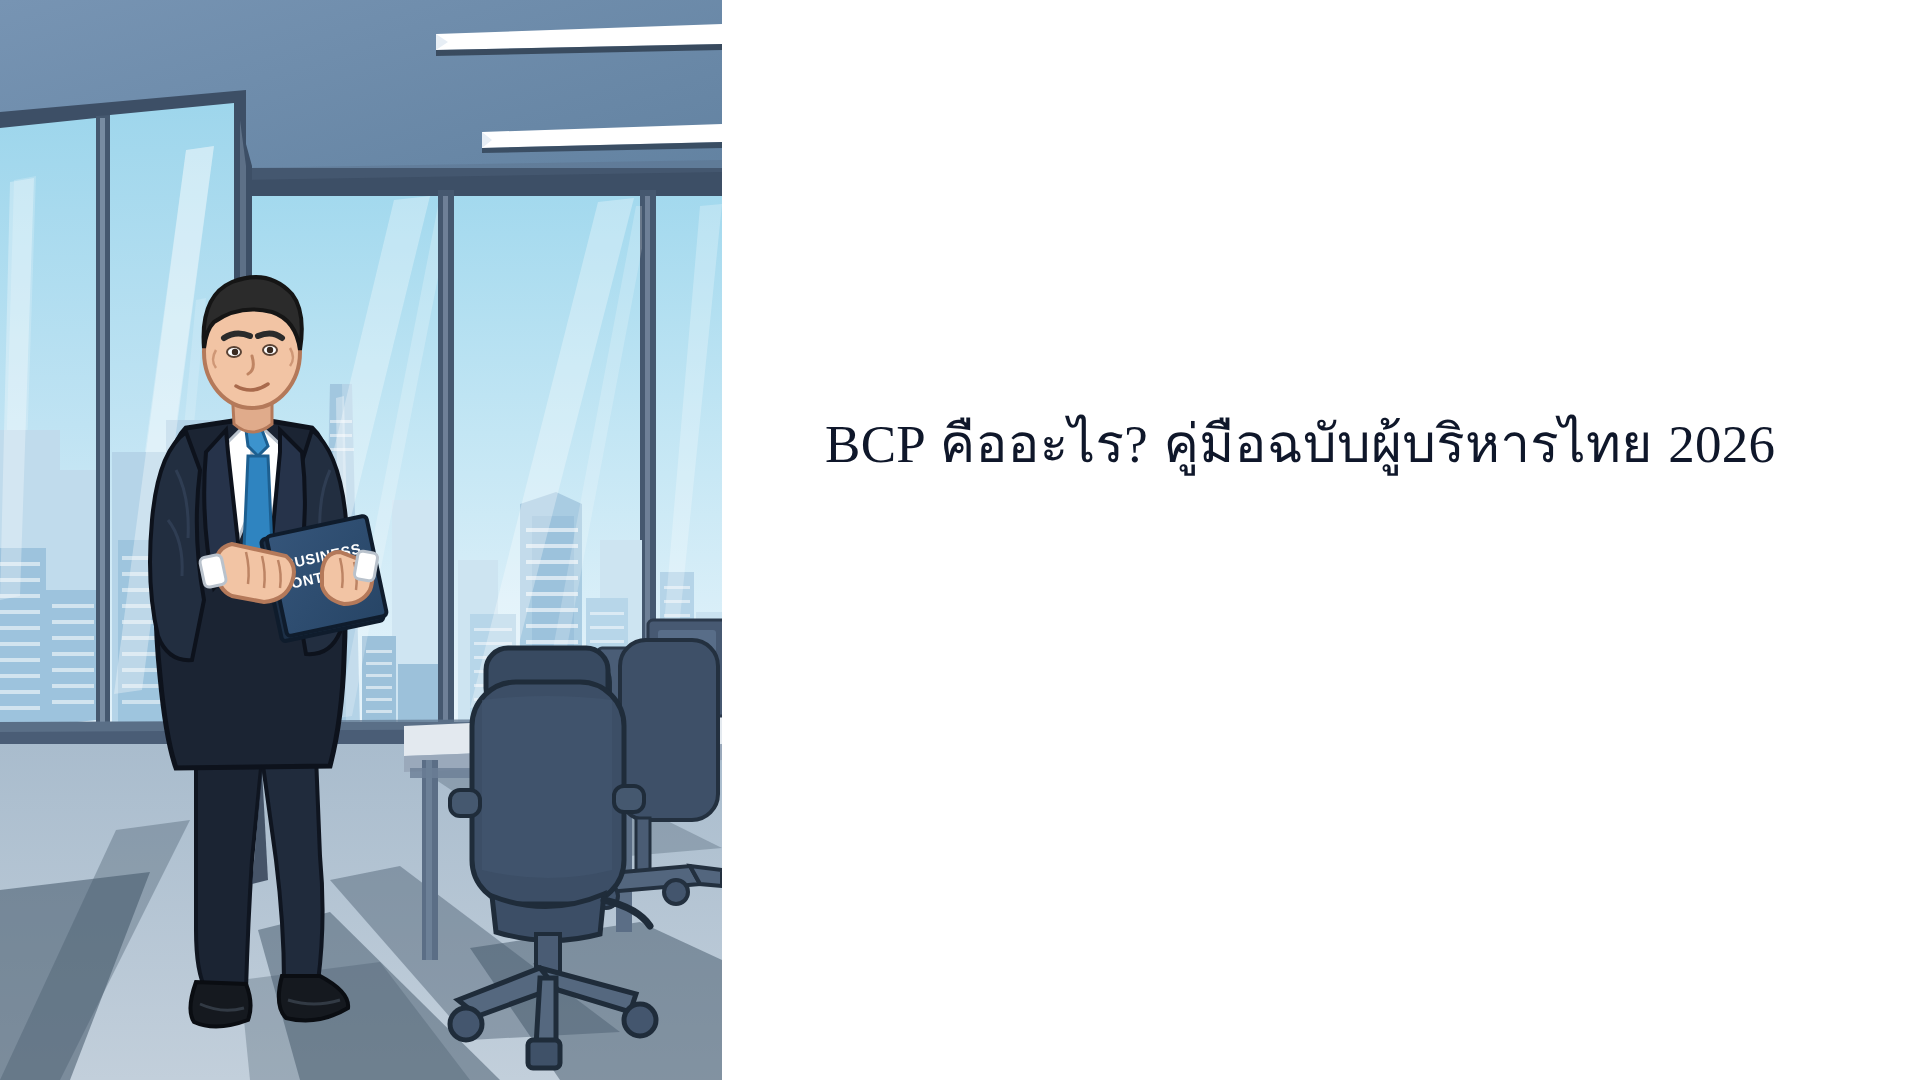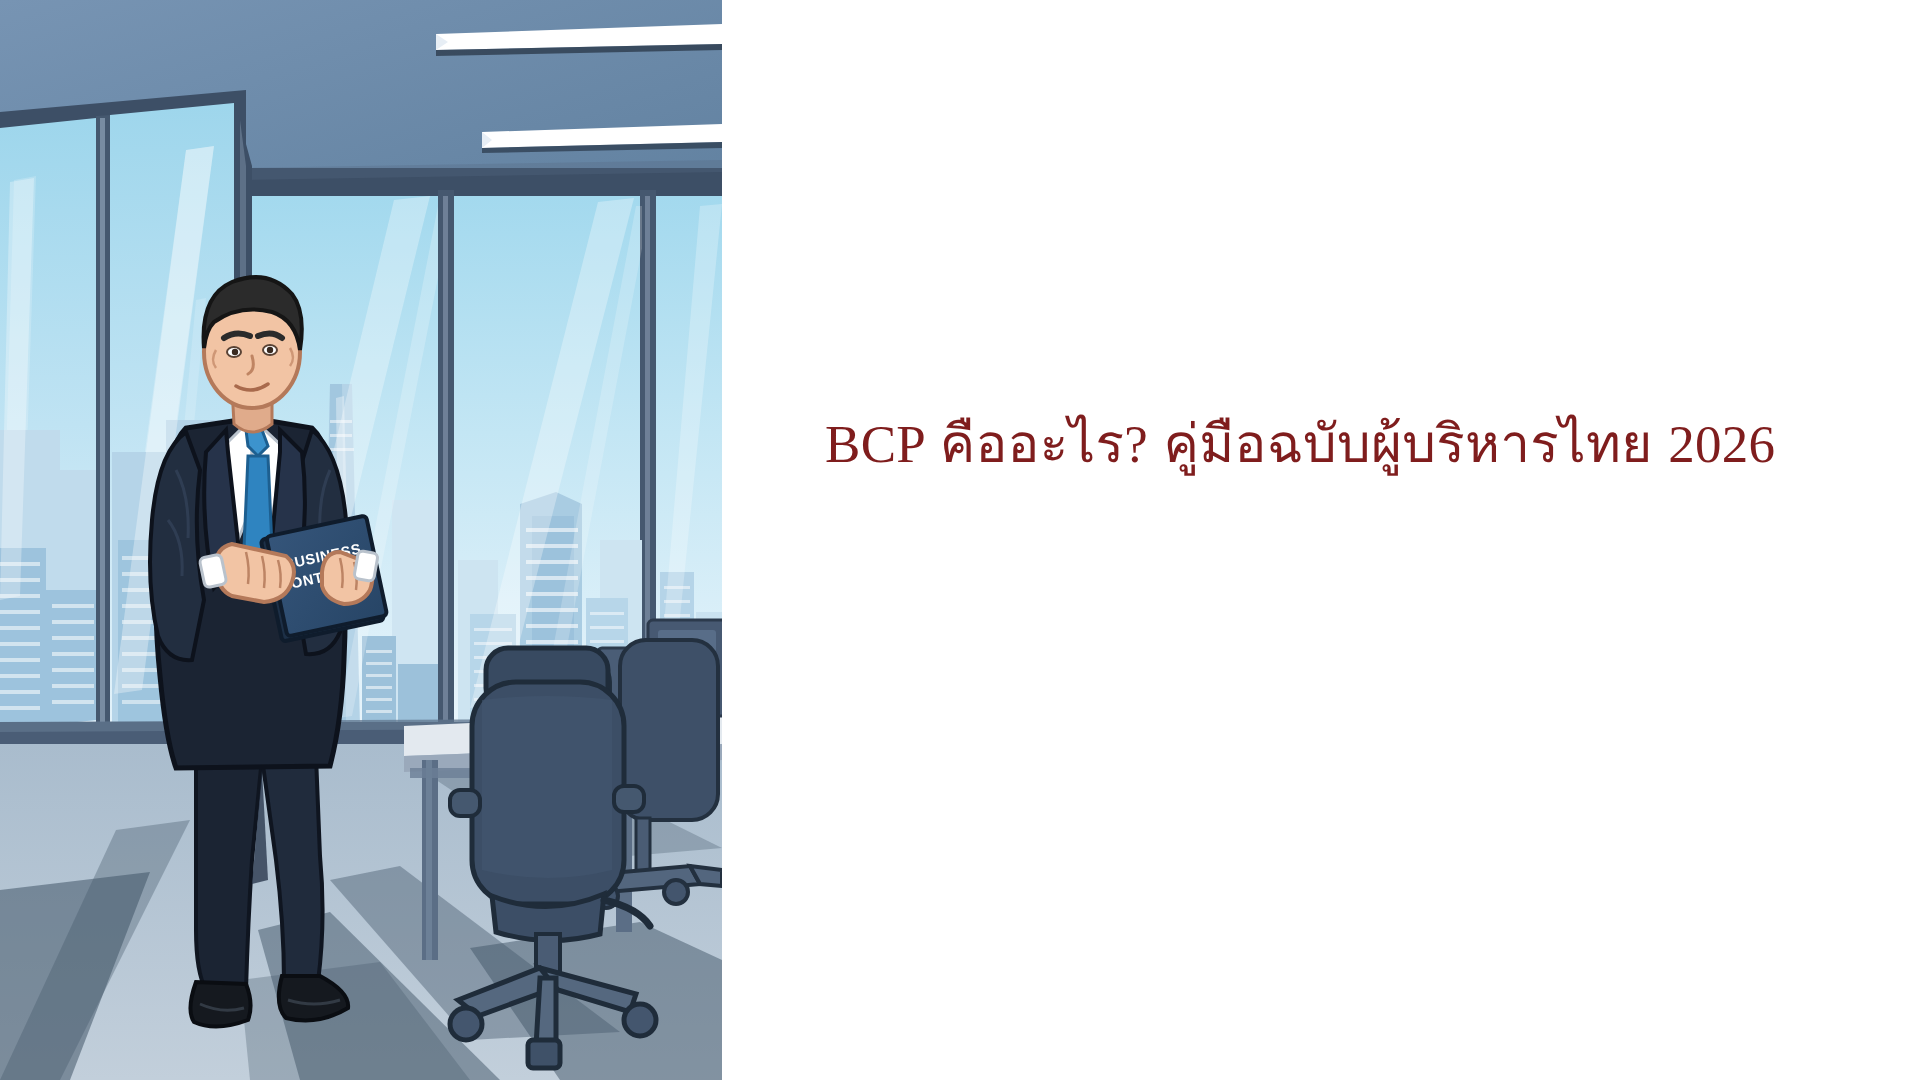--- a/index.html
+++ b/index.html
@@ -17,21 +17,21 @@
 
   
   #text-panel {
     position:relative; flex:1; height:1080px; background:#ffffff;
   }
   #headline {
     position:absolute;
     left:103px;
     top:396px;
     width:1000px;
-    color:#7f1d1d;
+    color:#0f172a;
     font-family:"Liberation Serif", serif;
     font-size:53px;
     font-weight:400;
     line-height:97px;
     letter-spacing:0.3px;
     word-spacing:2px;
   }
 </style>
 </head>
 <body>

